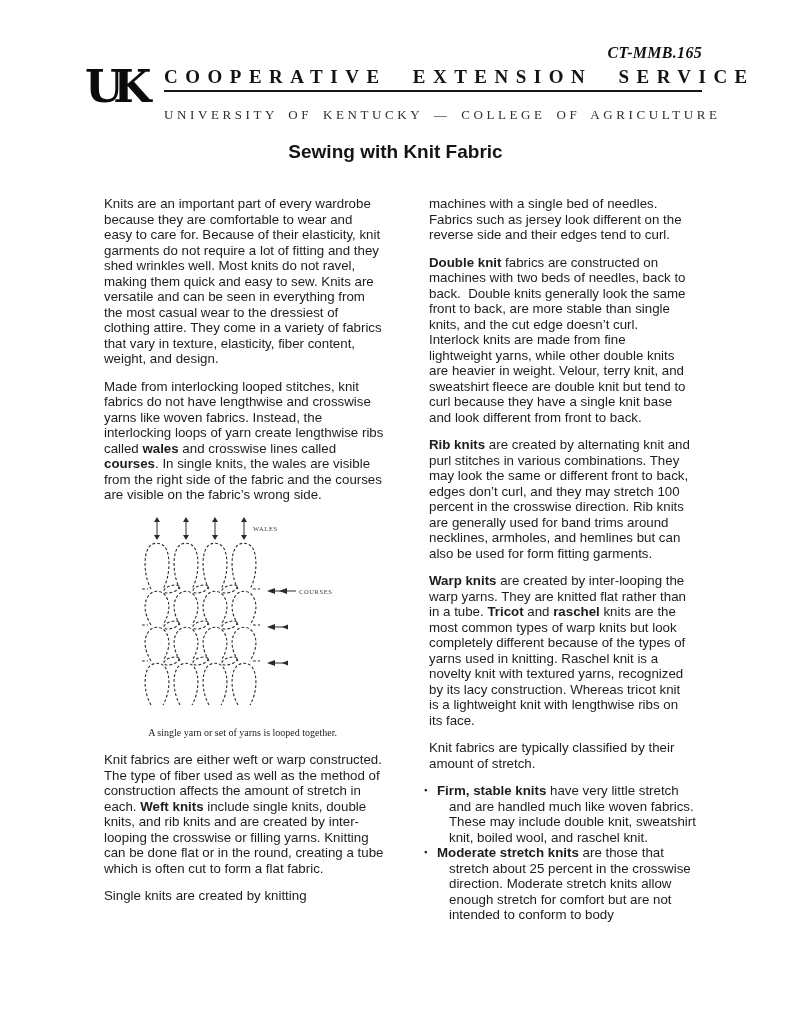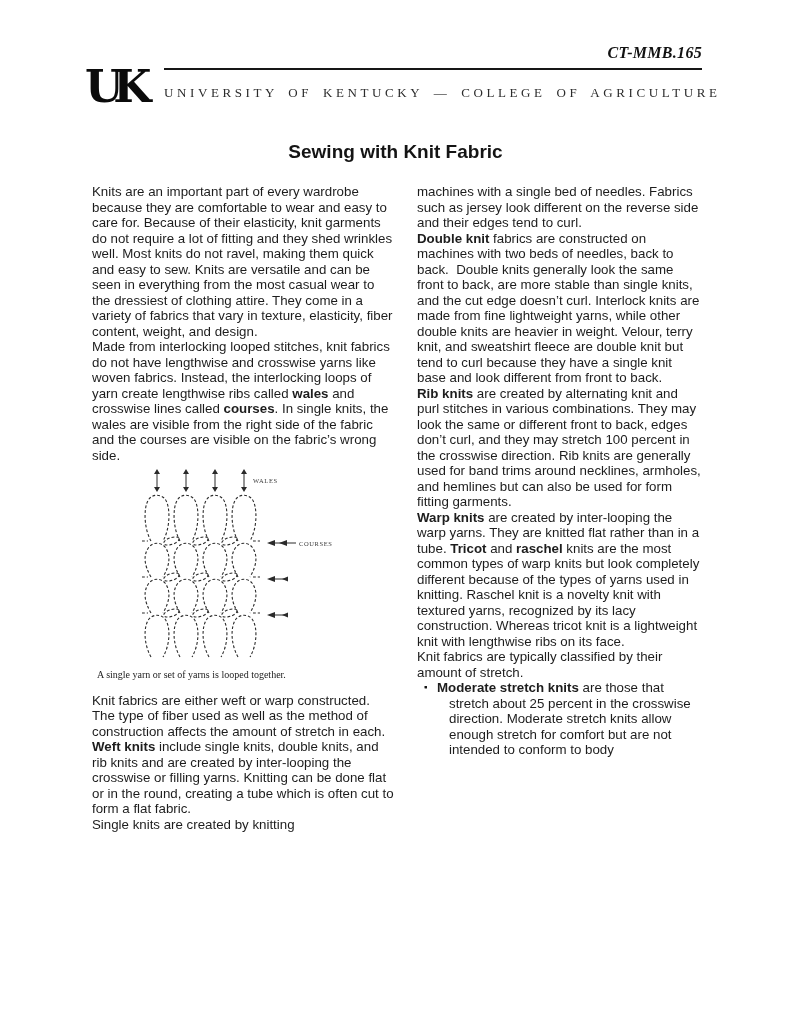--- a/index.html
+++ b/index.html
@@ -32,47 +32,48 @@
   }
   
   .page-title {
     position:absolute; top:141px; left:0; width:100%; text-align:center;
     font-size:19px; font-weight:bold; color:#141414;
   }
   
   .col { position:absolute; top:184px; font-size:13.3px; line-height:15.5px; text-align:left; }
   .col-left  { left:92px;  width:304px; }
   .col-right { left:417px; width:286px; }
-  p.para { margin:0; }
+  p.para { margin:12px; }
   .gap-below { margin-bottom:15px; }
   .gap-above { margin-top:15px; }
   
   .figure { margin:4px 0 10px 50px; width:200px; }
   .figure svg { display:block; }
   .figure-caption {
     font-family:"Liberation Serif", serif; font-size:10px; color:#222;
-    width:240px; margin:4px 0 0 -45px; text-align:left;
+    width:240px; margin:14px 0 0 -45px; text-align:right;
   }
   
   ul.bullets { list-style:none; margin:0; padding:0; }
   ul.bullets li { position:relative; padding-left:32px; text-indent:-12px; }
   .bullet-marker {
     position:absolute; left:7px; top:0px; text-indent:0;
     font-size:9px; line-height:15.5px; color:#141414;
   }
 </style>
 </head>
 <body>
 
 <div class="page">
 
   <div class="doc-number">CT-MMB.165</div>
 
   <div class="logo">UK</div>
   <div class="hdr">
+    <div class="hdr-line1">COOPERATIVE EXTENSION SERVICE</div>
     <div class="hdr-rule"></div>
     <div class="hdr-line2">UNIVERSITY OF KENTUCKY — COLLEGE OF AGRICULTURE</div>
   </div>
 
   <div class="page-title">Sewing with Knit Fabric</div>
 
   <div class="col col-left">
     <p class="para gap-below"><span>Knits are an important part of every wardrobe because they are comfortable to wear and easy to care for. Because of their elasticity, knit garments do not require a lot of fitting and they shed wrinkles well. Most knits do not ravel, making them quick and easy to sew. Knits are versatile and can be seen in everything from the most casual wear to the dressiest of clothing attire. They come in a variety of fabrics that vary in texture, elasticity, fiber content, weight, and design.</span></p>
     <p class="para"><span>Made from interlocking looped stitches, knit fabrics do not have lengthwise and crosswise yarns like woven fabrics. Instead, the interlocking loops of yarn create lengthwise ribs called </span><span style="font-weight: bold;">wales</span><span> and crosswise lines called </span><span style="font-weight: bold;">courses</span><span>. In single knits, the wales are visible from the right side of the fabric and the courses are visible on the fabric’s wrong side.</span></p>
 
@@ -127,20 +128,21 @@
 
   <div class="col col-right">
     <p class="para"><span>machines with a single bed of needles. Fabrics such as jersey look different on the reverse side and their edges tend to curl.</span></p>
     <p class="para"><span style="font-weight: bold;">Double knit</span><span> fabrics are constructed on machines with two beds of needles, back to back.&nbsp; Double knits generally look the same front to back, are more stable than single knits, and the cut edge doesn’t curl. Interlock knits are made from fine lightweight yarns, while other double knits are heavier in weight. Velour, terry knit, and sweatshirt fleece are double knit but tend to curl because they have a single knit base and look different from front to back.</span></p>
     <p class="para"><span style="font-weight: bold;">Rib knits</span><span> are created by alternating knit and purl stitches in various combinations. They may look the same or different front to back, edges don’t curl, and they may stretch 100 percent in the crosswise direction. Rib knits are generally used for band trims around necklines, armholes, and hemlines but can also be used for form fitting garments.</span></p>
     <p class="para"><span style="font-weight: bold;">Warp knits</span><span> are created by inter-looping the warp yarns. They are knitted flat rather than in a tube. </span><span style="font-weight: bold;">Tricot</span><span> and </span><span style="font-weight: bold;">raschel</span><span> knits are the most common types of warp knits but look completely different because of the types of yarns used in knitting. Raschel knit is a novelty knit with textured yarns, recognized by its lacy construction. Whereas tricot knit is a lightweight knit with lengthwise ribs on its face.</span></p>
     <p class="para gap-above"><span>Knit fabrics are typically classified by their amount of stretch.</span></p>
     <ul class="bullets">
       <li>
         <span class="bullet-marker">▪</span>
+        <span><span style="font-weight: bold;">Firm, stable knits</span><span> have very little stretch and are handled much like woven fabrics. These may include double knit, sweatshirt knit, boiled wool, and raschel knit.</span></span>
       </li>
       <li>
         <span class="bullet-marker">▪</span>
         <span><span style="font-weight: bold;">Moderate stretch knits</span><span> are those that stretch about 25 percent in the crosswise direction. Moderate stretch knits allow enough stretch for comfort but are not intended to conform to body</span></span>
       </li>
     </ul>
   </div>
 
 </div>
 

